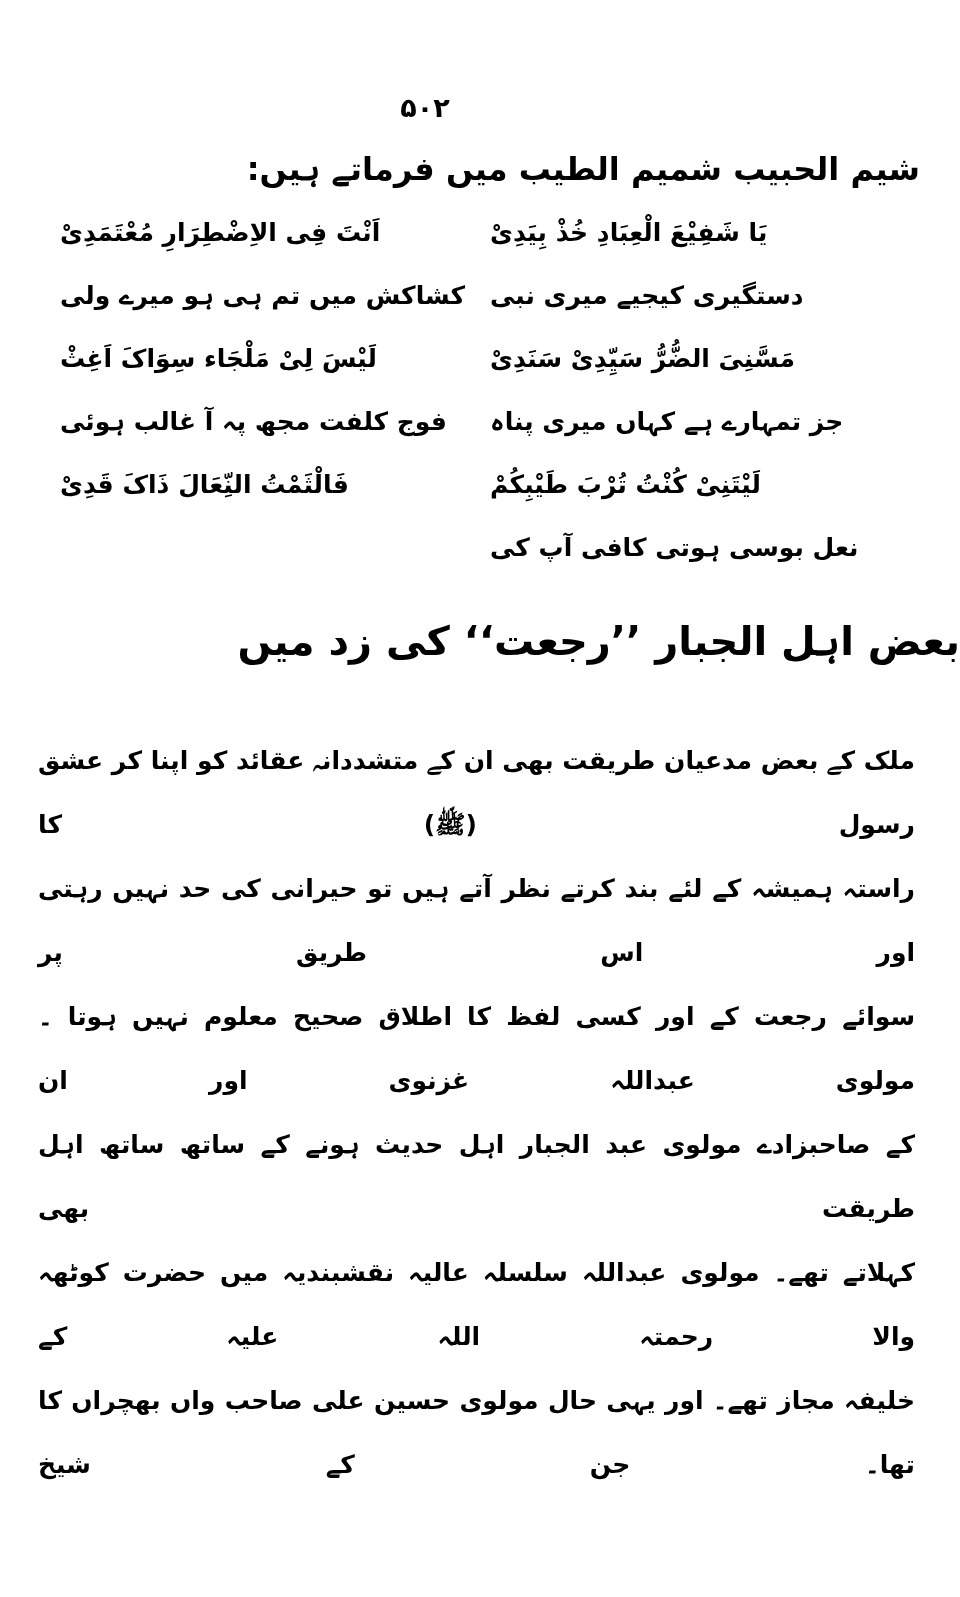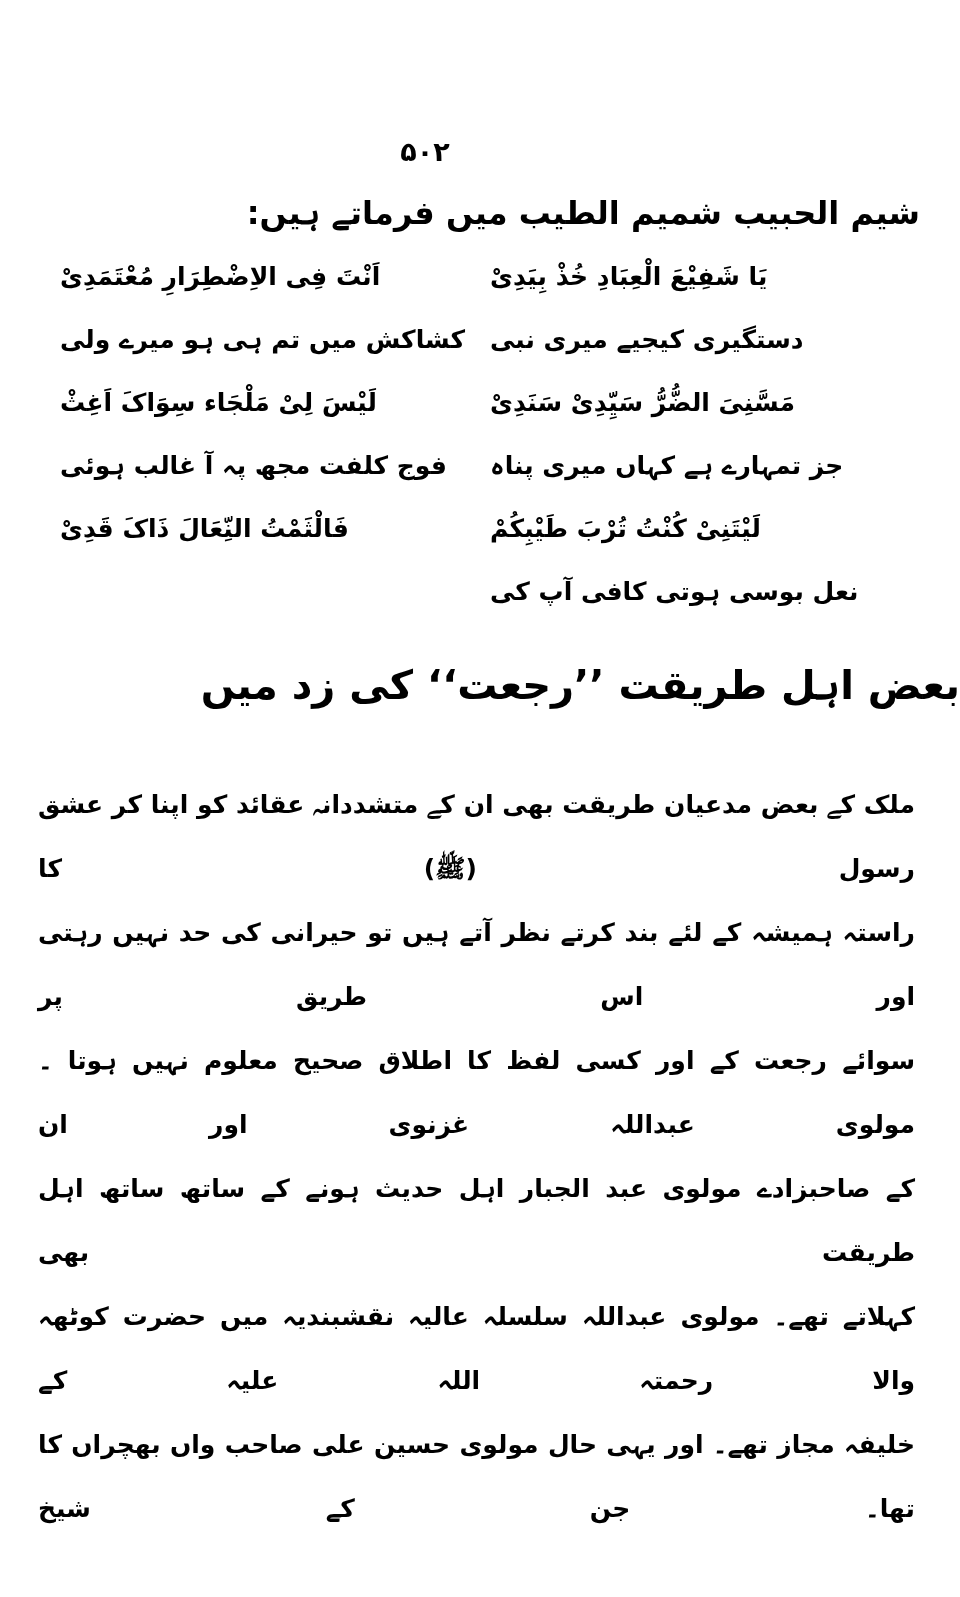--- a/index.html
+++ b/index.html
@@ -13,21 +13,20 @@
     direction:rtl;
     position:relative;
     overflow:hidden;
   }
   .page-number {
     text-align:center;
     padding-top:92px;
     padding-right:110px;   
     font-size:27px;
     letter-spacing:7px;
-    margin-top:44px;
   }
   .intro {
     margin-top:26px;
     padding-left:40px;
     padding-right:40px;
     text-align:right;
     font-size:32px;
     line-height:40px;
   }
   .verses { margin-top:12px; padding:0 40px 0 60px; }
@@ -94,21 +93,21 @@
   <div class="verse-row">
     <div class="verse-half">لَیْتَنِیْ کُنْتُ تُرْبَ طَیْبِکُمْ</div>
     <div class="verse-half">فَالْثَمْتُ النِّعَالَ ذَاکَ قَدِیْ</div>
   </div>
 
   <div class="verse-row">
     <div class="verse-half">نعل بوسی ہوتی کافی آپ کی</div>
   </div>
 </div>
 
-  <h1 class="heading">بعض اہل طریقت ’’رجعت‘‘ کی زد میں</h1>
+  <h1 class="heading">بعض اہل الجبار ’’رجعت‘‘ کی زد میں</h1>
 
   <div class="body-text" id="body-text">
       <div class="body-line">ملک کے بعض مدعیان طریقت بھی ان کے متشددانہ عقائد کو اپنا کر عشق رسول (ﷺ) کا</div>
       <div class="body-line">راستہ ہمیشہ کے لئے بند کرتے نظر آتے ہیں تو حیرانی کی حد نہیں رہتی اور اس طریق پر</div>
       <div class="body-line">سوائے رجعت کے اور کسی لفظ کا اطلاق صحیح معلوم نہیں ہوتا ۔ مولوی عبداللہ غزنوی اور ان</div>
       <div class="body-line">کے صاحبزادے مولوی عبد الجبار اہل حدیث ہونے کے ساتھ ساتھ اہل طریقت بھی</div>
       <div class="body-line">کہلاتے تھے۔ مولوی عبداللہ سلسلہ عالیہ نقشبندیہ میں حضرت کوٹھہ والا رحمتہ اللہ علیہ کے</div>
       <div class="body-line">خلیفہ مجاز تھے۔ اور یہی حال مولوی حسین علی صاحب واں بھچراں کا تھا۔ جن کے شیخ</div>
     </div>
 

